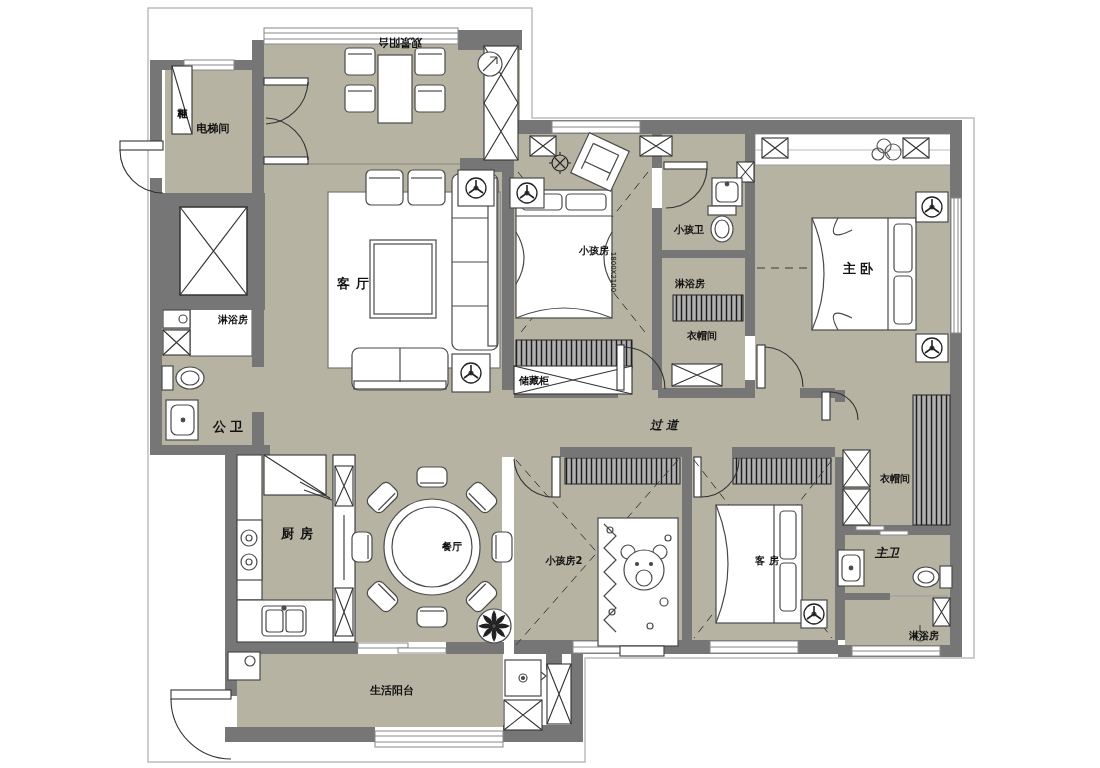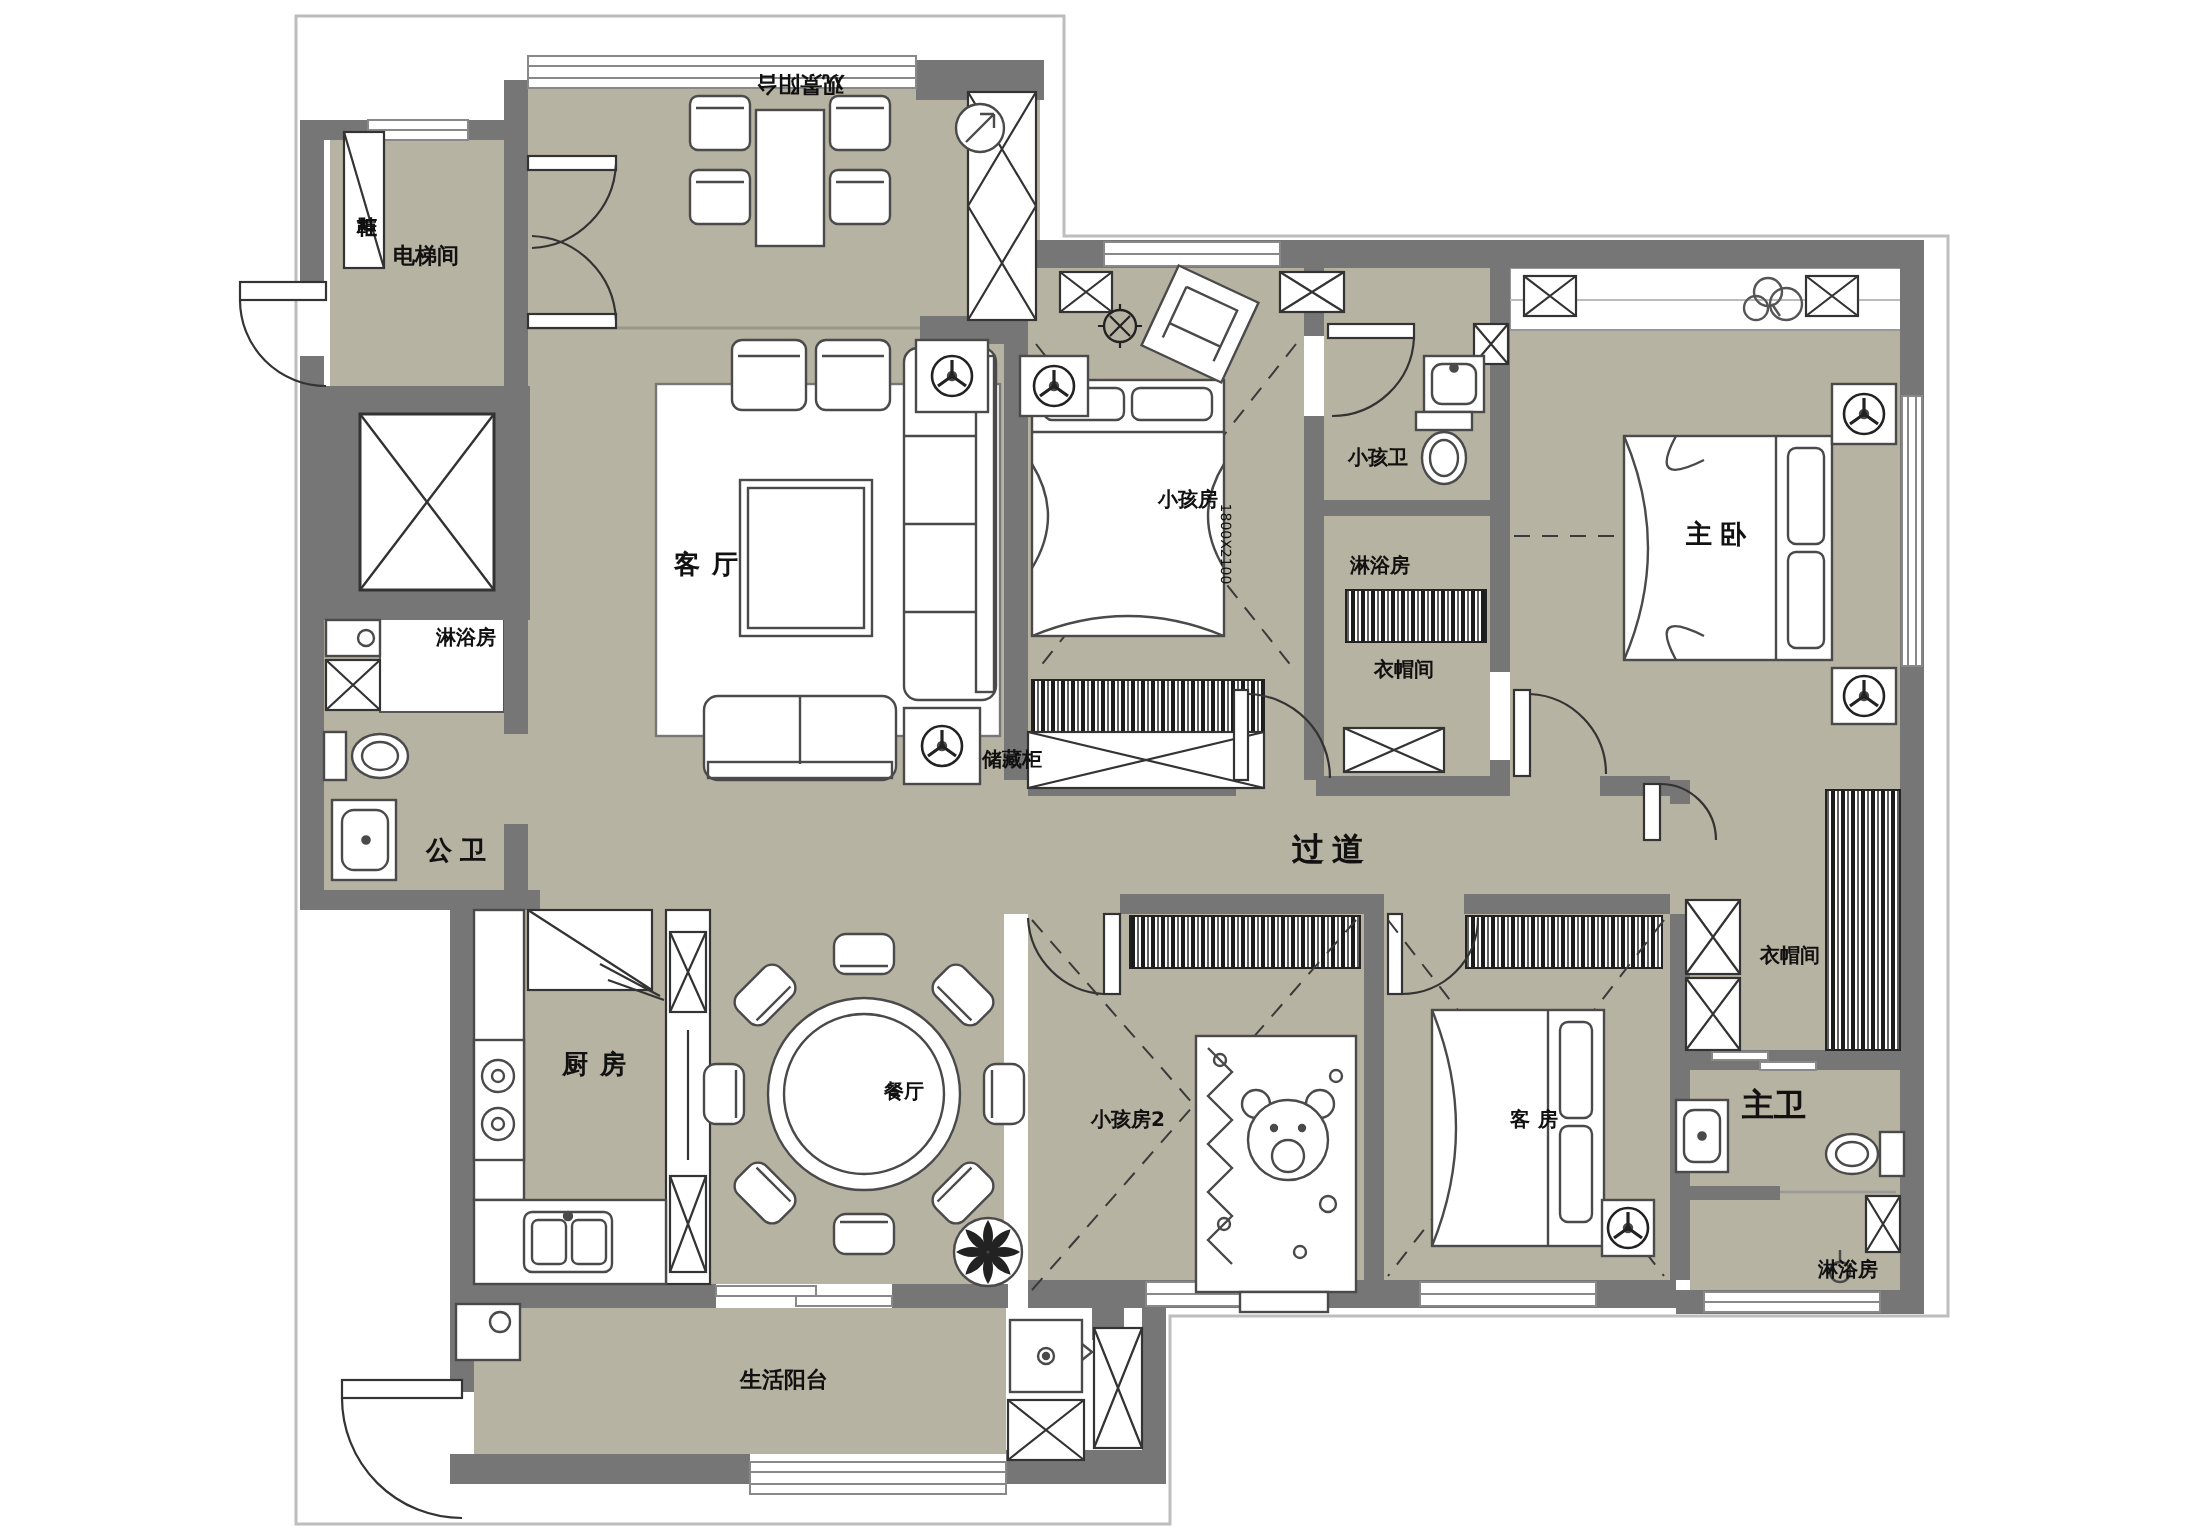--- a/index.html
+++ b/index.html
@@ -4,21 +4,21 @@
 <style>
   html,body{margin:0;padding:0;background:#fff;}
   #plan{position:relative;width:1100px;height:768px;background:#ffffff;overflow:hidden;
         font-family:"DejaVu Sans","Liberation Sans",sans-serif;}
   #drawing{position:absolute;left:0;top:0;}
   .lbl{position:absolute;transform:translate(-50%,-50%);color:#111;font-weight:bold;
        white-space:nowrap;line-height:1;pointer-events:none;}
   .lbl.flip{transform:translate(-50%,-50%) rotate(180deg);}
   .lbl.vert{writing-mode:vertical-rl;transform:translate(-50%,-50%);}
   .s9{font-size:10px;} .s10{font-size:10px;} .s11{font-size:11px;}
-  .s12{font-size:16px;} .s13{font-size:13px;} .s7{font-size:7px;font-weight:normal;}
+  .s12{font-size:12px;font-style:italic;} .s13{font-size:13px;} .s7{font-size:7px;font-weight:normal;}
   .ls4{letter-spacing:4px;} .ls6{letter-spacing:6px;}
 </style>
 </head>
 <body>
 
 <div id="plan">
 <svg id="drawing" width="1100" height="768" viewBox="0 0 1100 768">
   <defs>
     <pattern id="hatch" width="5" height="6" patternUnits="userSpaceOnUse">
       <rect width="5" height="6" fill="#ffffff"></rect>
@@ -553,21 +553,21 @@
 <div class="lbl s13 ls4" style="left:230px;top:426px">公卫</div>
 <div class="lbl s13 ls6" style="left:356px;top:283px">客厅</div>
 <div class="lbl s13 ls6" style="left:300px;top:533px">厨房</div>
 <div class="lbl s10" style="left:452px;top:547px">餐厅</div>
 <div class="lbl s11" style="left:392px;top:690px">生活阳台</div>
 <div class="lbl s10" style="left:594px;top:251px">小孩房</div>
 <div class="lbl vert s7" style="left:612px;top:272px">1800X2100</div>
 <div class="lbl s10" style="left:689px;top:230px">小孩卫</div>
 <div class="lbl s9" style="left:690px;top:284px">淋浴房</div>
 <div class="lbl s9" style="left:702px;top:336px">衣帽间</div>
-<div class="lbl s9" style="left:506px;top:381px">储藏柜</div>
+<div class="lbl s9" style="left:534px;top:381px">储藏柜</div>
 <div class="lbl s12 ls4" style="left:666px;top:425px">过道</div>
 <div class="lbl s13 ls4" style="left:860px;top:268px">主卧</div>
 <div class="lbl s10" style="left:564px;top:561px">小孩房2</div>
 <div class="lbl s10 ls4" style="left:769px;top:561px">客房</div>
 <div class="lbl s9" style="left:895px;top:479px">衣帽间</div>
 <div class="lbl s12" style="left:887px;top:553px">主卫</div>
 <div class="lbl s9" style="left:924px;top:636px">淋浴房</div>
 </div>
 
 </body></html>

